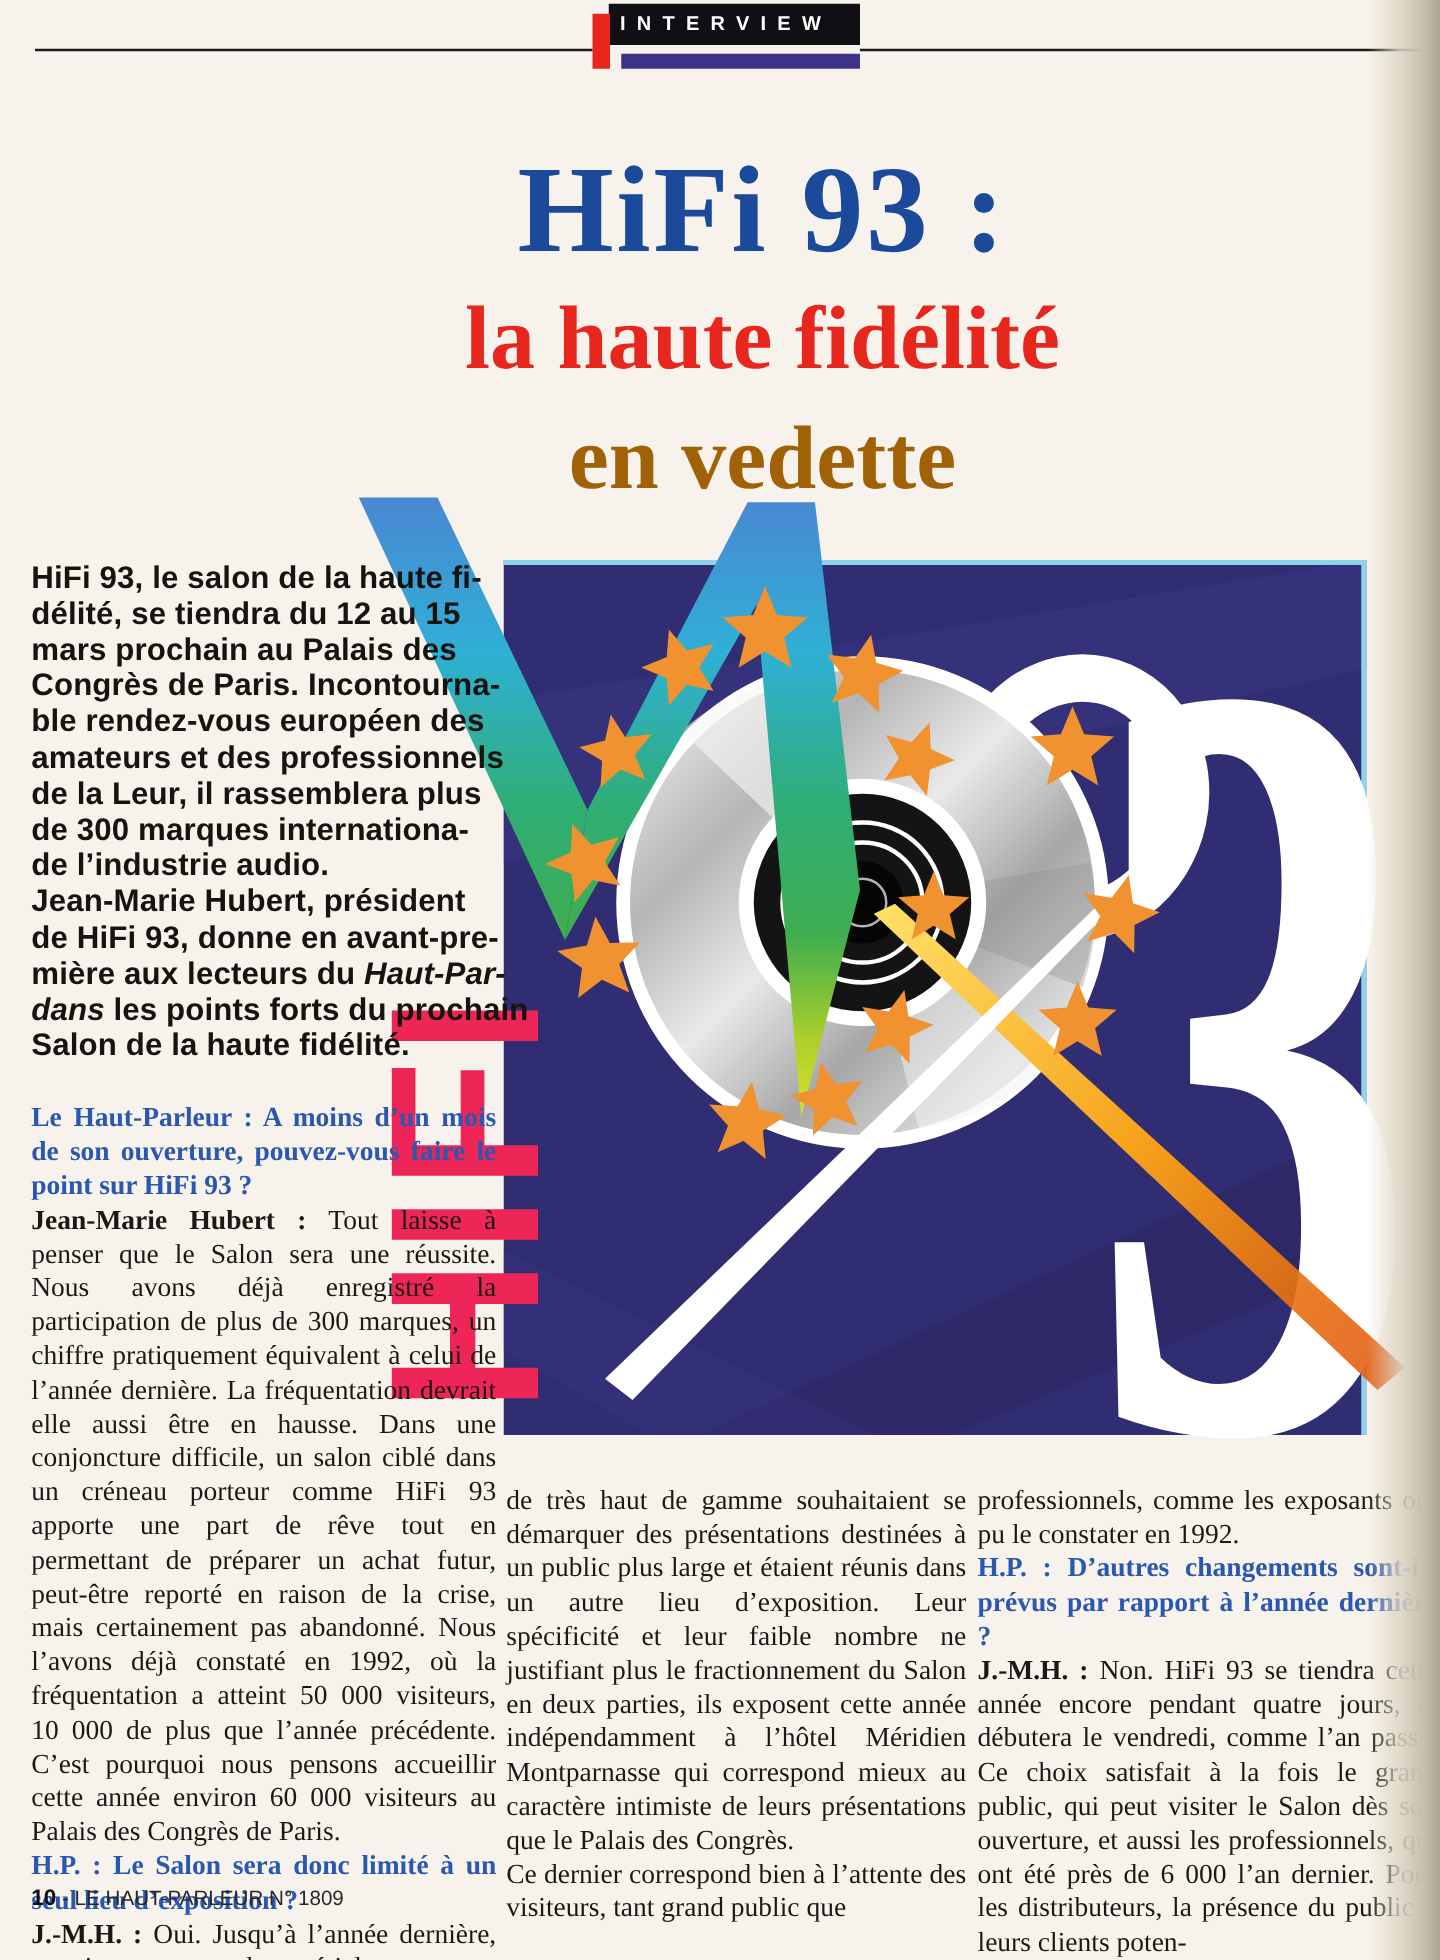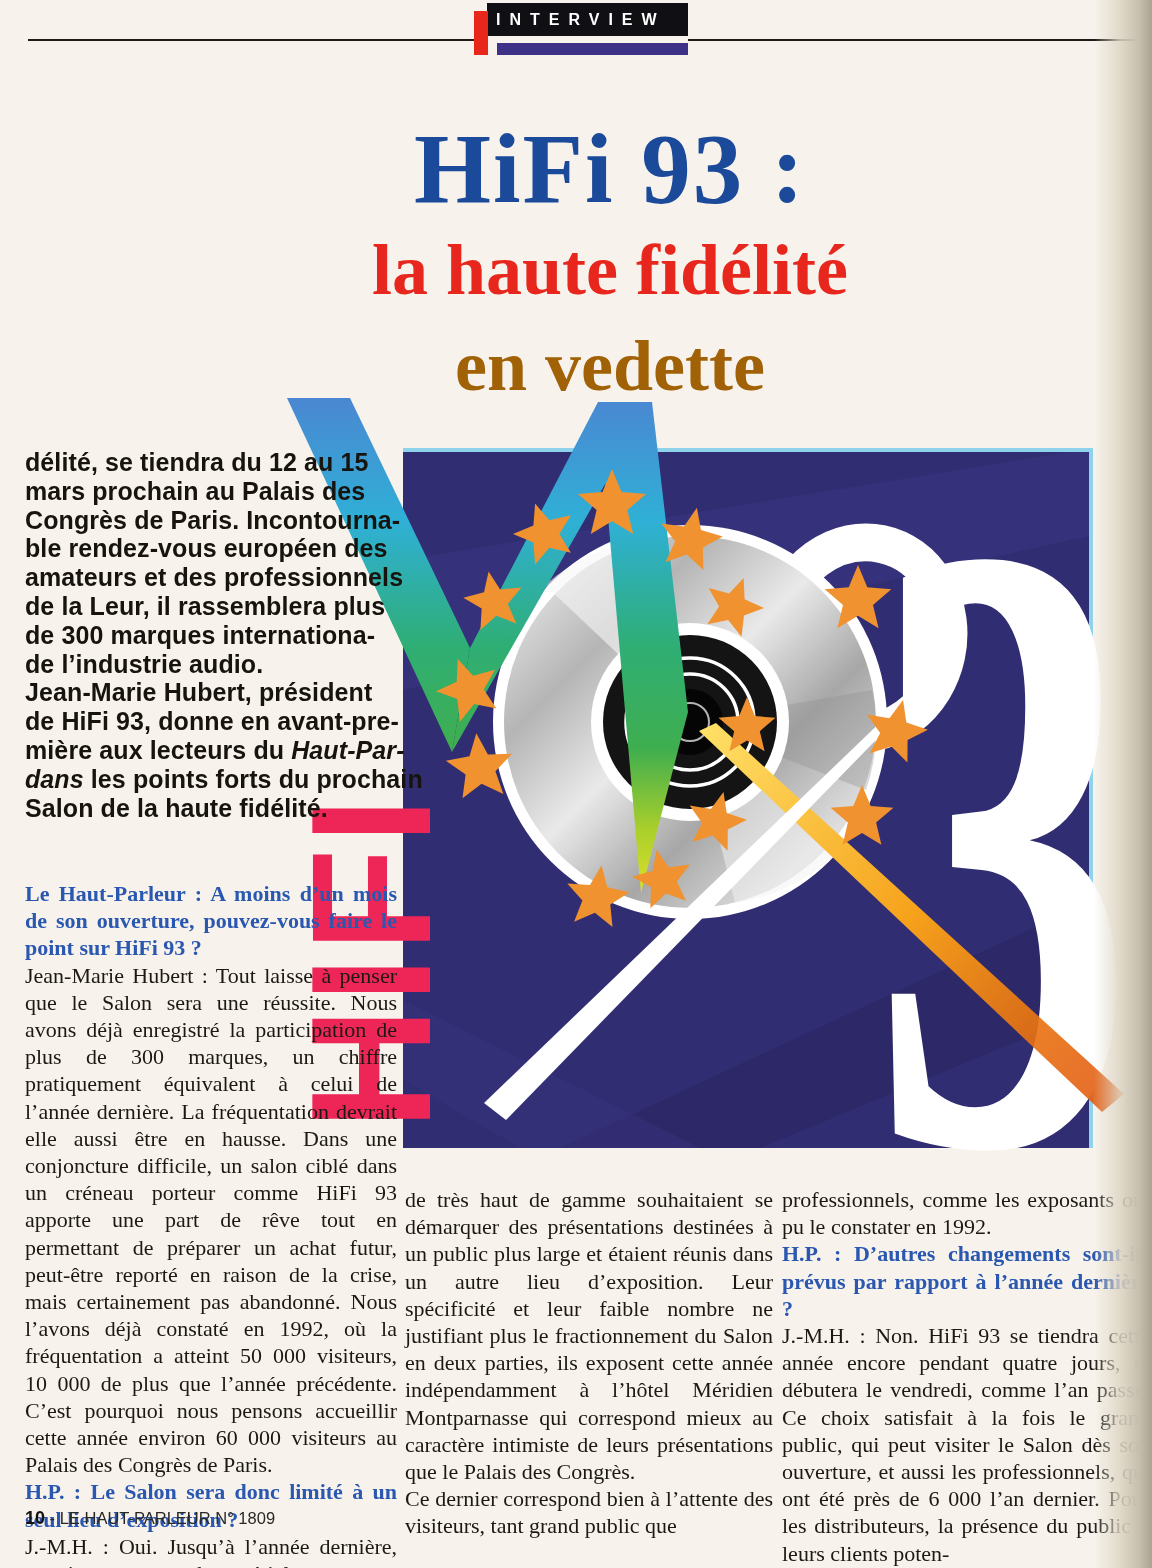--- a/index.html
+++ b/index.html
@@ -28,21 +28,21 @@
     line-height:28.8px;color:#17140f;letter-spacing:0.1px;}
   .lede-line{white-space:nowrap;}
   
   .col{position:absolute;z-index:2;font-family:"Liberation Serif",serif;
     font-size:22px;line-height:27.2px;color:#1c1914;}
   .col1{left:25px;top:880px;width:372px;}
   .col2{left:405px;top:1186px;width:368px;}
   .col3{left:782px;top:1186px;width:368px;}
   .para{margin:0;text-align:justify;}
   .para.question{color:#2a57b0;font-weight:bold;}
-  .para .lead{font-weight:normal;}
+  .para .lead{font-weight:bold;}
   
   .footer{position:absolute;left:25px;top:1508px;z-index:2;
     font-family:"Liberation Sans",sans-serif;font-size:16.5px;color:#2a2825;}
   .footer b{font-size:18px;color:#141210;}
   
   svg.art{position:absolute;left:0;top:0;z-index:1;}
   .page-edge{position:absolute;left:1094px;top:0;width:58px;height:1568px;z-index:5;
     background:linear-gradient(to right, rgba(216,208,193,0) 0%, rgba(221,213,196,0.85) 45%,
       #c6bfad 78%, #aaa392 100%);}
 </style>
@@ -140,20 +140,21 @@
     </div>
   <div class="purple-strip"></div>
 
   <div class="title">
     <div class="t1">HiFi 93 :</div>
     <div class="t2">la haute fidélité</div>
     <div class="t3">en vedette</div>
   </div>
 
   <div class="lede">
+      <div class="lede-line">HiFi 93, le salon de la haute fi-</div>
       <div class="lede-line">délité, se tiendra du 12 au 15</div>
       <div class="lede-line">mars prochain au Palais des</div>
       <div class="lede-line">Congrès de Paris. Incontourna-</div>
       <div class="lede-line">ble rendez-vous européen des</div>
       <div class="lede-line">amateurs et des professionnels</div>
       <div class="lede-line">de la Leur, il rassemblera plus</div>
       <div class="lede-line">de 300 marques internationa-</div>
       <div class="lede-line">de l’industrie audio.</div>
       <div class="lede-line">Jean-Marie Hubert, président</div>
       <div class="lede-line">de HiFi 93, donne en avant-pre-</div>

